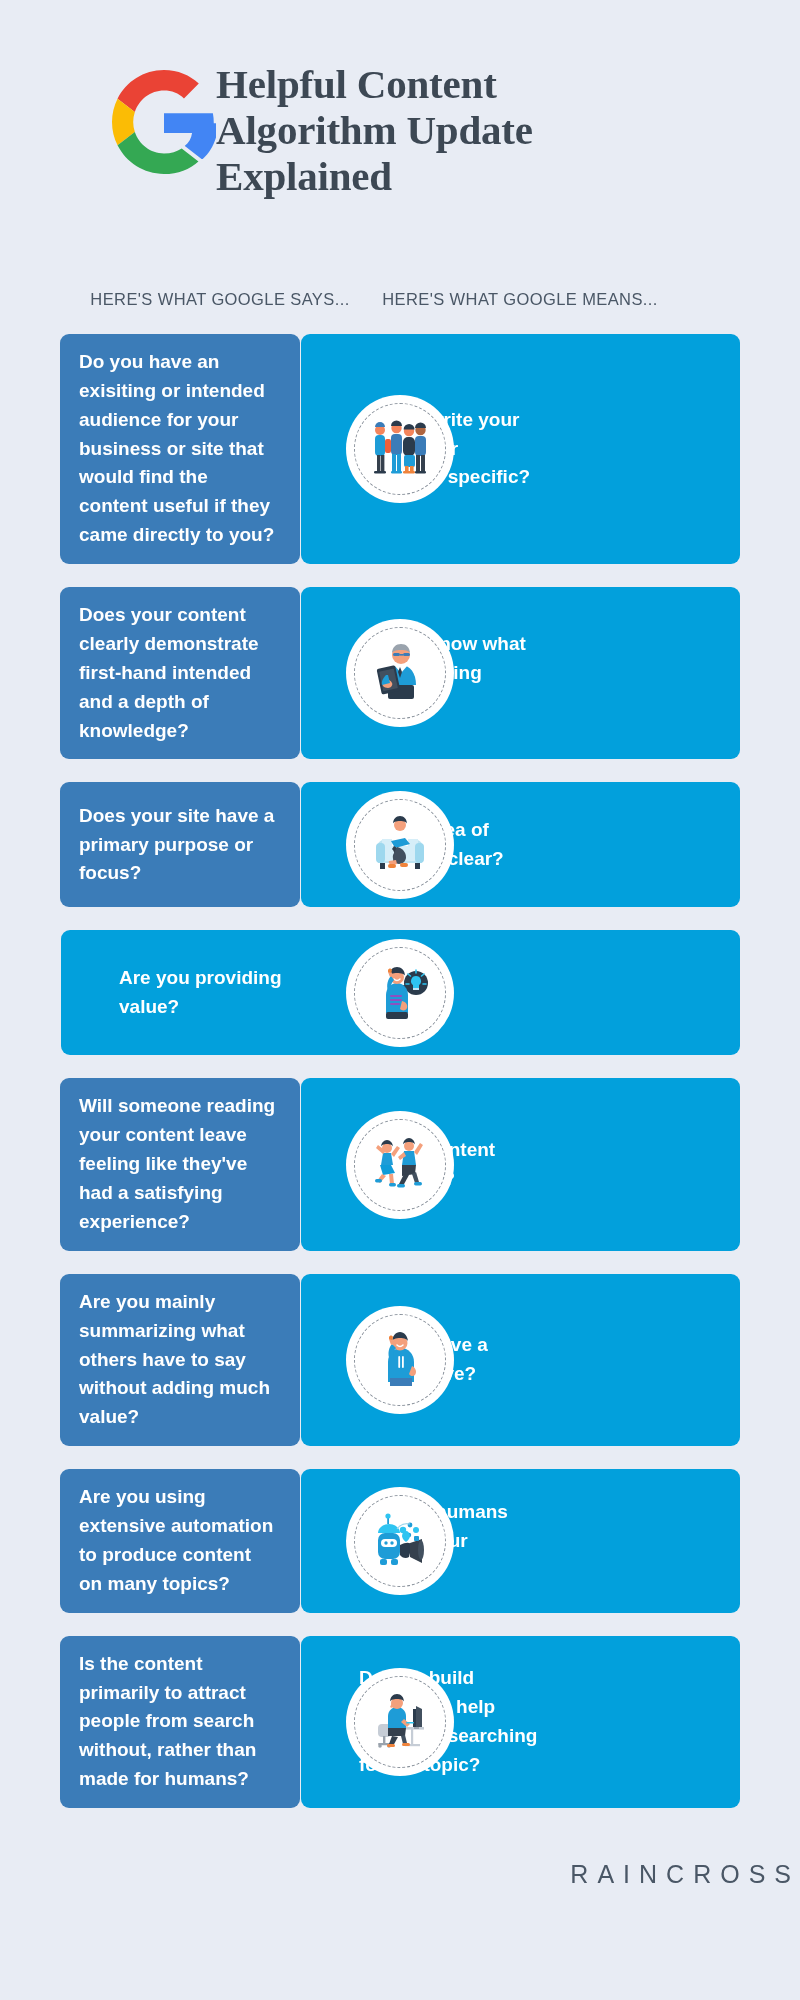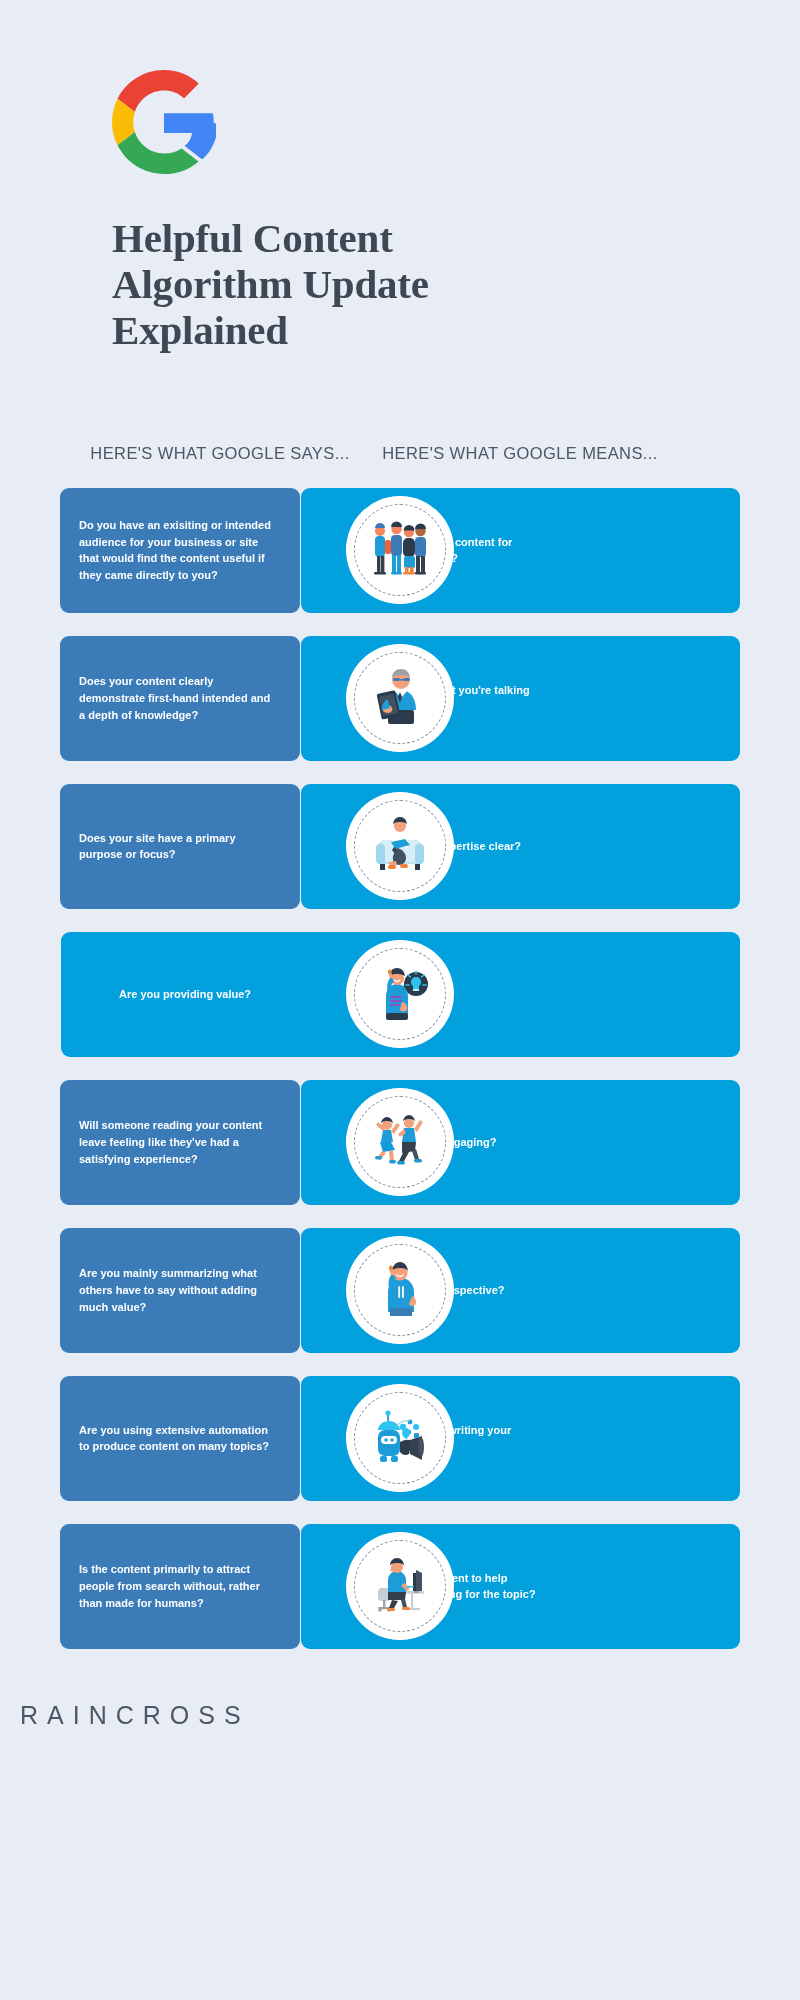--- a/index.html
+++ b/index.html
@@ -22,22 +22,20 @@
     position: relative;
     box-sizing: border-box;
   }
 
   
   .header {
     display: flex;
     align-items: flex-start;
     padding: 62px 0 0 12px;
     padding-left: 112px;
-    gap: 42px;
-    flex-direction: column;
   }
   .google-logo {
     width: 104px;
     height: 104px;
     flex: 0 0 104px;
     margin-top: 8px;
   }
   .title {
     font-family: "Liberation Serif", serif;
     font-weight: 700;
@@ -78,21 +76,21 @@
     display: flex;
     align-items: stretch;
     margin-bottom: 23px;
     min-height: 125px;
   }
   .card {
     display: flex;
     align-items: center;
     box-sizing: border-box;
     color: #ffffff;
-    font-size: 11px;
+    font-size: 19px;
     line-height: 1.52;
     font-weight: 600;
   }
   .card-left {
     width: 240px;
     background: #3b7cb8;
     border-radius: 9px;
     padding: 14px 22px 14px 19px;
   }
   .card-right {
@@ -130,21 +128,21 @@
   .medallion svg {
     position: relative;
     z-index: 2;
     width: 72px;
     height: 72px;
   }
 
   
   .footer {
     margin-top: 52px;
-    text-align: left;
+    text-align: right;
     font-size: 25px;
     letter-spacing: 9px;
     color: #4a5766;
     font-weight: 400;
     padding-left: 20px;
   }
 </style>
 </head>
 <body>
 

